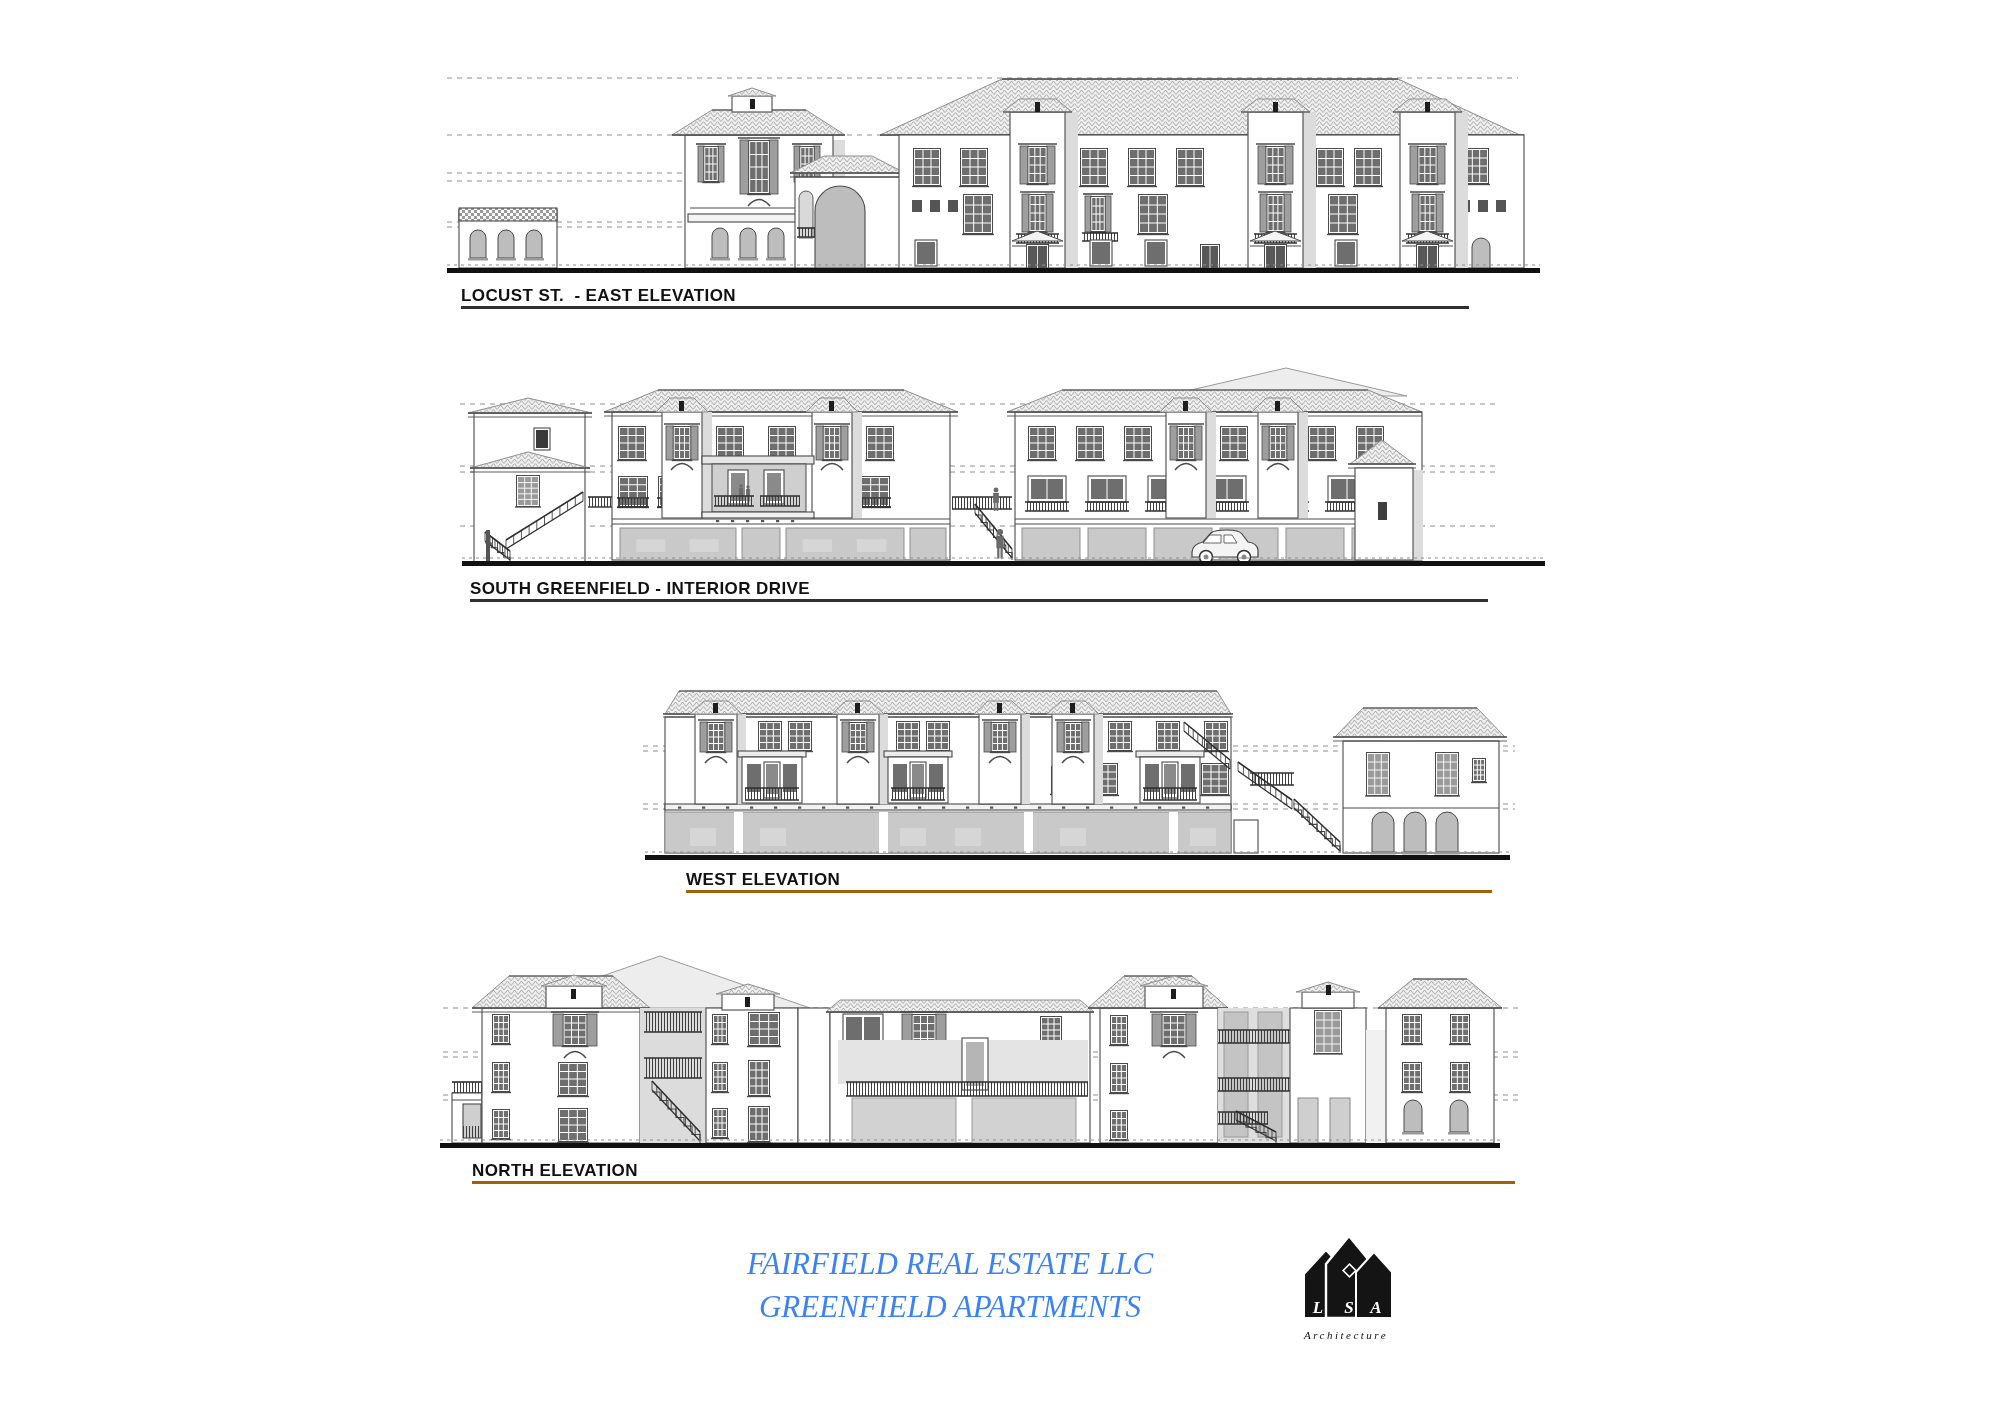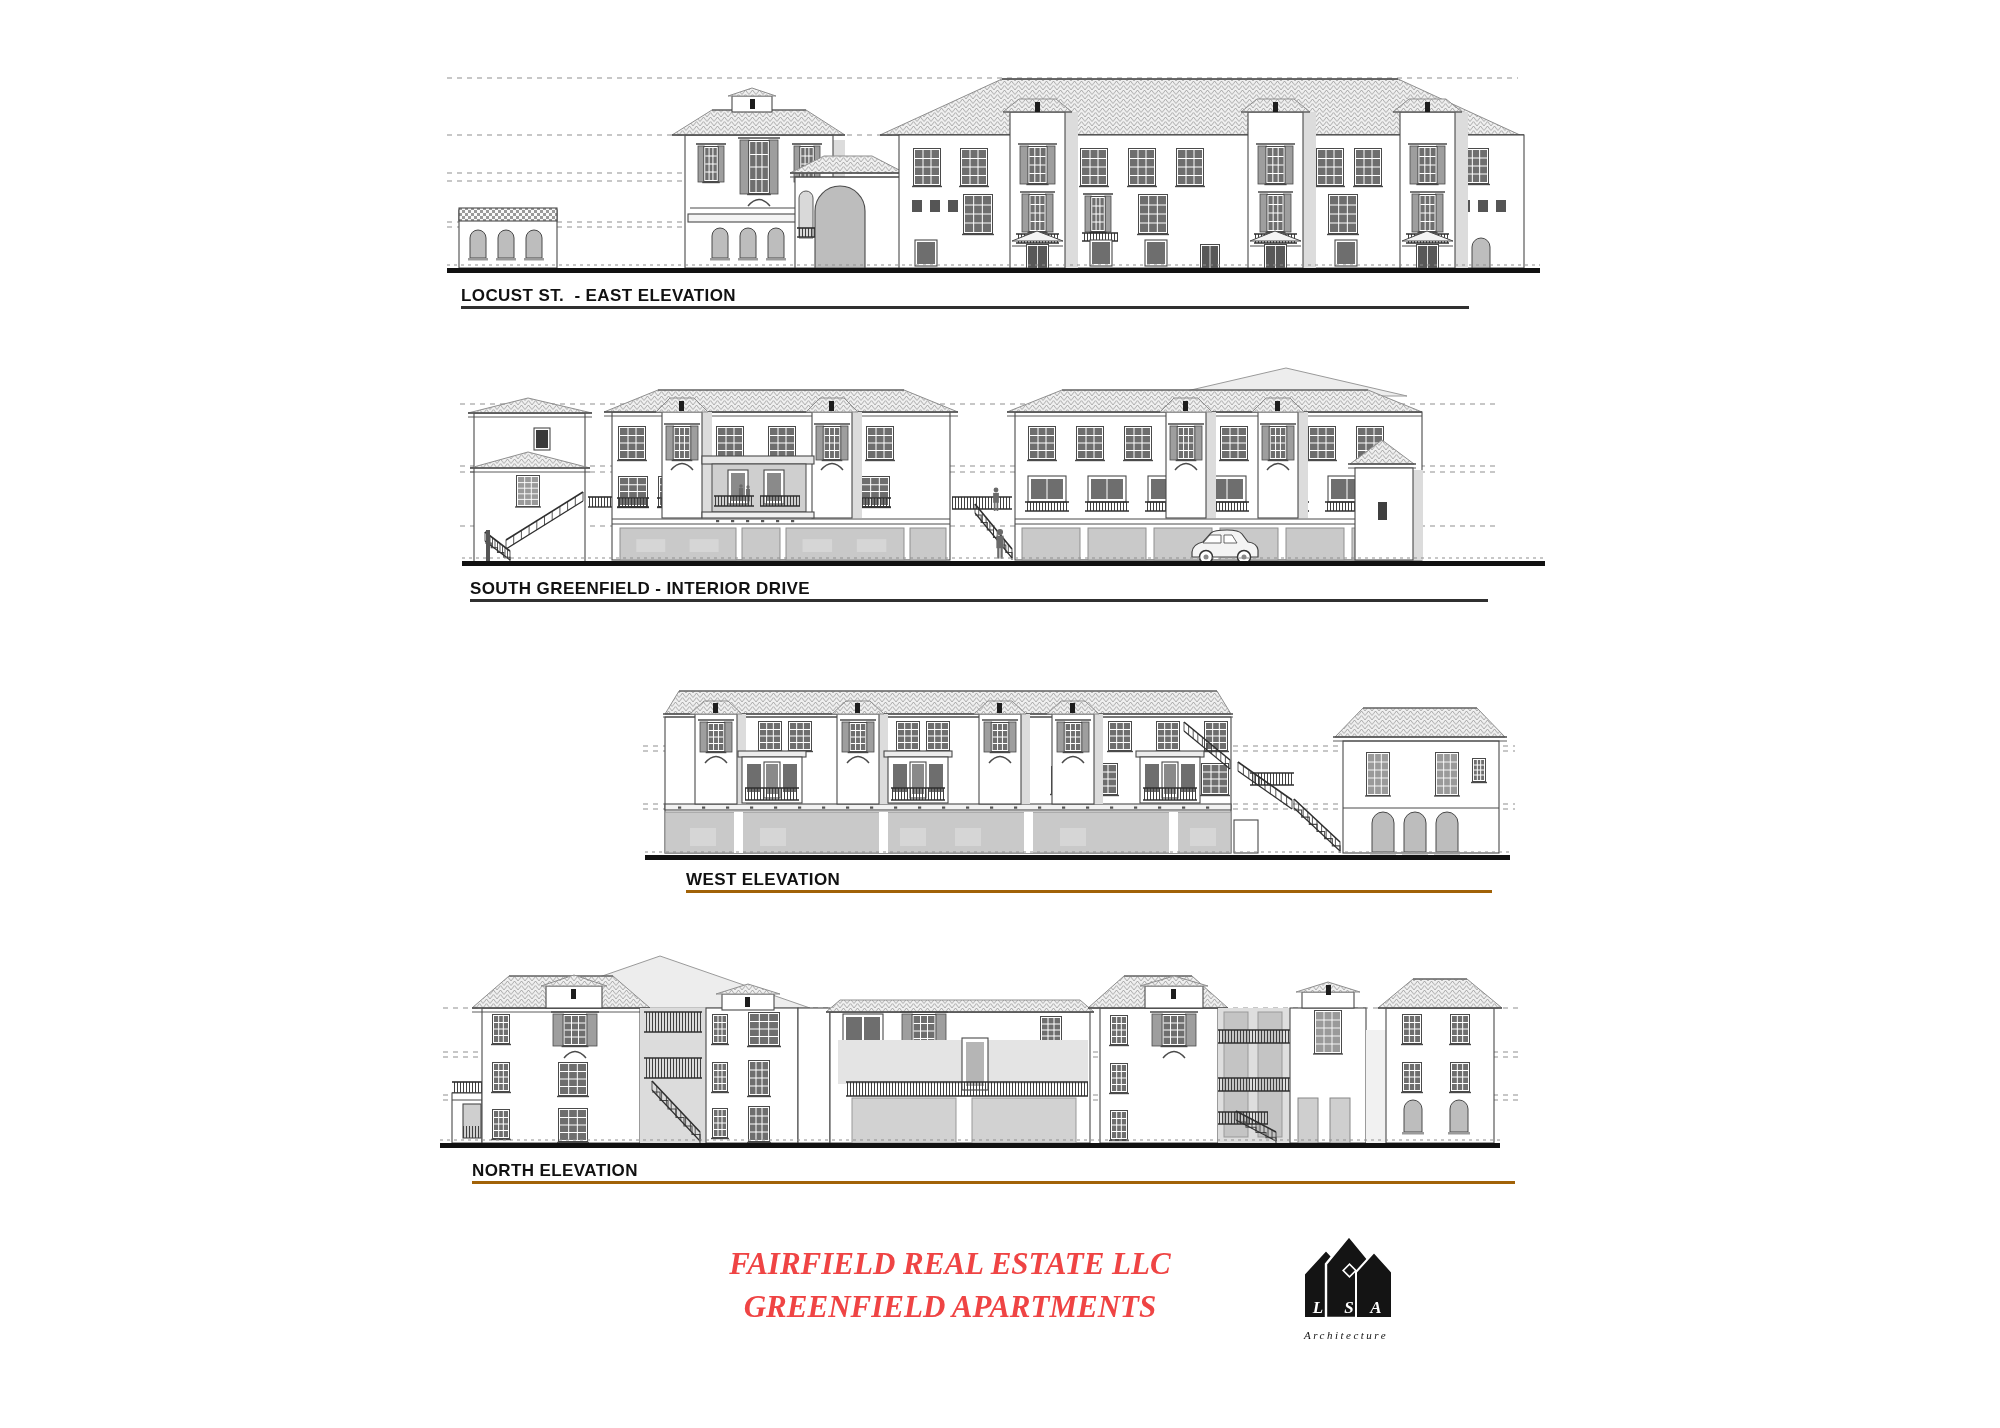--- a/index.html
+++ b/index.html
@@ -3,22 +3,22 @@
 <meta charset="utf-8">
 <style>
   html,body{margin:0;padding:0;background:#ffffff;}
   .canvas{position:relative;width:2000px;height:1428px;background:#fff;overflow:hidden;
           font-family:"Liberation Sans",sans-serif;color:#111;}
   .elabel{position:absolute;font-weight:bold;font-size:17px;letter-spacing:.4px;
           white-space:pre;color:#111;}
   .ul-dark{border-bottom:3px solid #303030;}
   .ul-gray{border-bottom:3px solid #a16207;}
   .titleblock{position:absolute;left:700px;top:1243px;width:500px;text-align:center;
-          font-family:"Liberation Serif",serif;font-style:italic;font-weight:bold;
-          font-size:31px;line-height:1.38;color:#ef4444;}
+          font-family:"Liberation Serif",serif;font-style:italic;font-weight:normal;
+          font-size:31px;line-height:1.38;color:#3b82f6;}
   .logo{position:absolute;left:1296px;top:1230px;width:100px;height:118px;}
   .logo-caption{position:absolute;left:0;top:99px;width:100%;text-align:center;
           font-family:"Liberation Serif",serif;font-style:italic;font-size:11px;
           letter-spacing:2.5px;color:#111;}
   svg{position:absolute;}
 </style>
 </head>
 <body>
 
 <div class="canvas">

